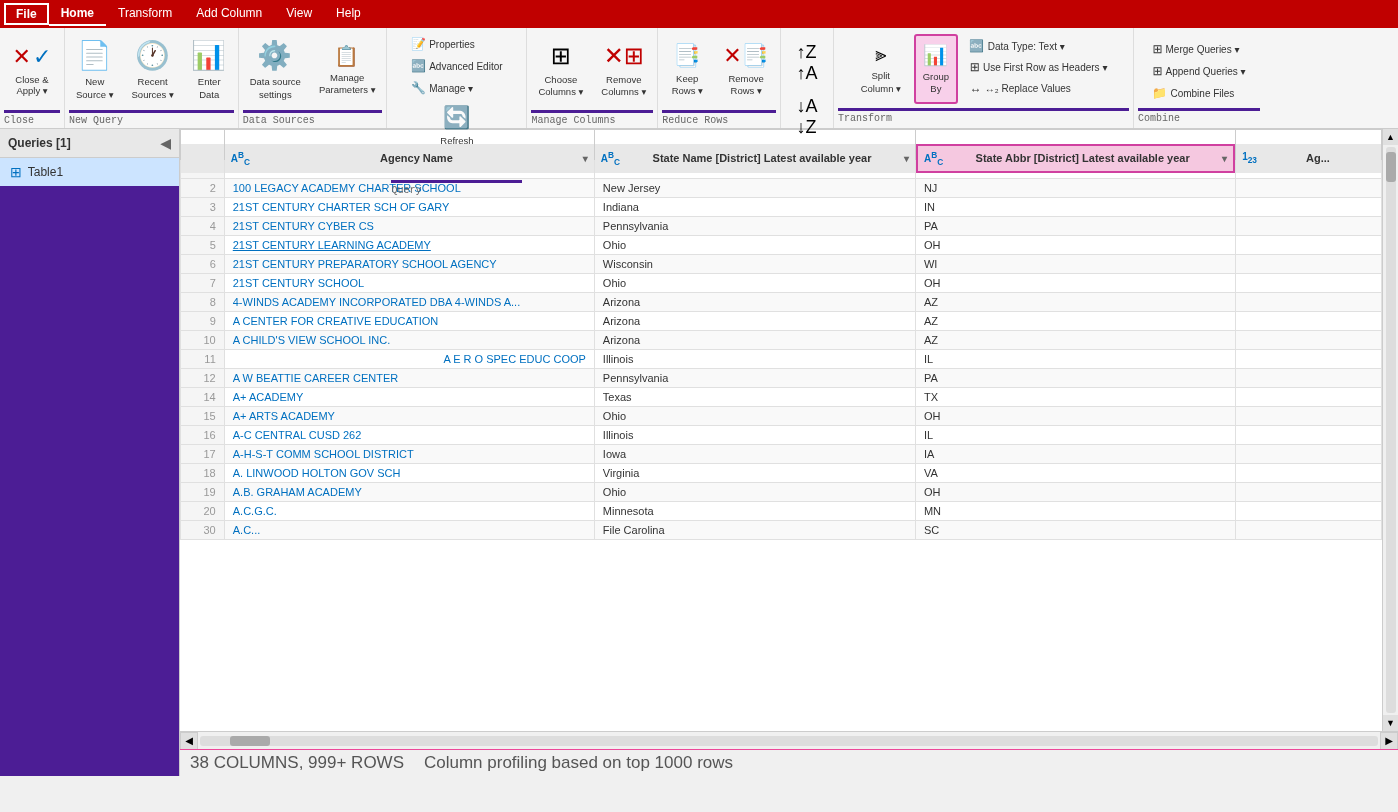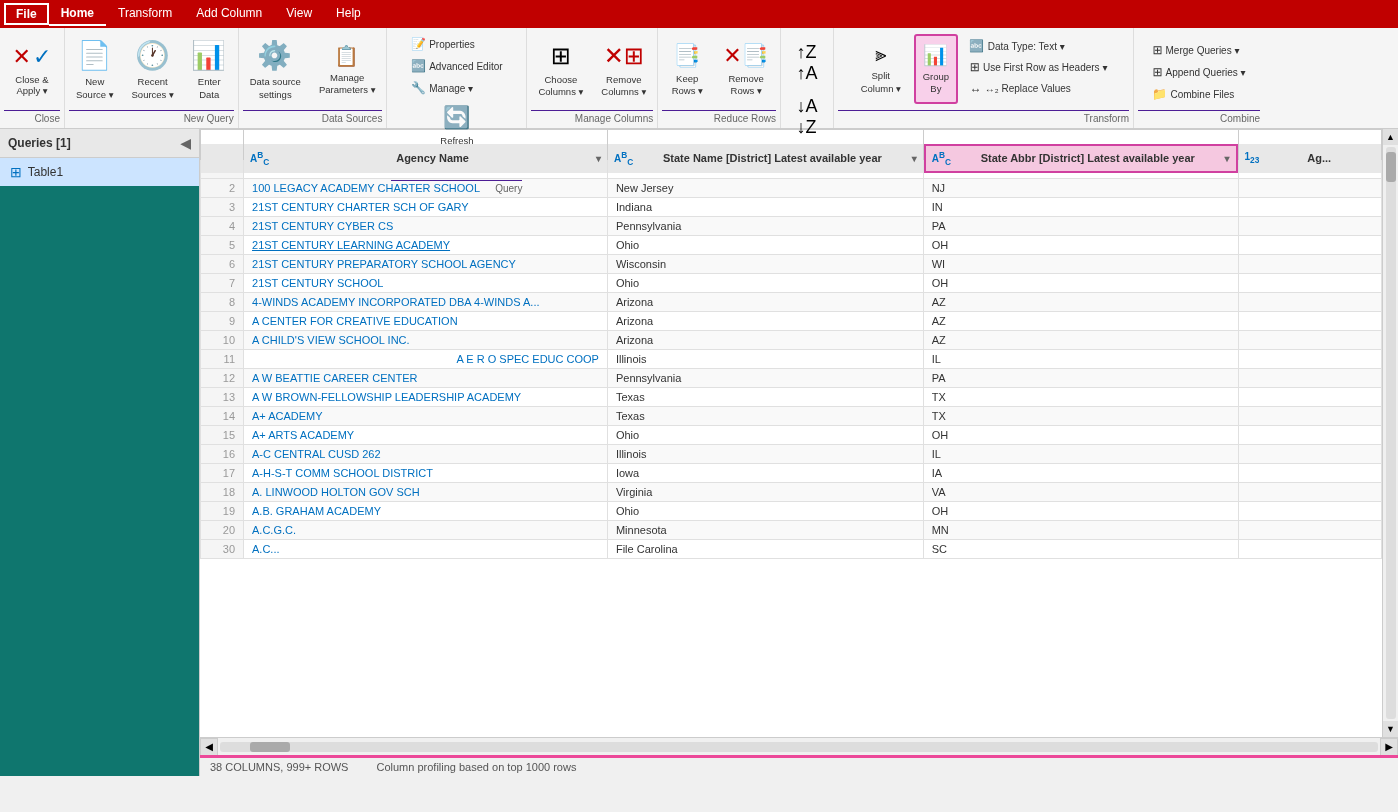--- a/index.html
+++ b/index.html
@@ -8,39 +8,39 @@
     
     .menu-bar { display: flex; align-items: center; background: #c00000; height: 28px; padding: 0 4px; }
     .menu-file { background: #c00000; color: white; font-weight: bold; padding: 2px 10px; border: 2px solid white; cursor: pointer; font-size: 12px; }
     .menu-tabs { display: flex; }
     .menu-tab { color: white; padding: 4px 12px; font-size: 12px; cursor: pointer; border-bottom: 2px solid transparent; }
     .menu-tab.active { border-bottom: 2px solid white; font-weight: bold; }
 
     
     .ribbon { background: #f5f5f5; border-bottom: 1px solid #ccc; display: flex; flex-direction: column; }
     .ribbon-group { display: flex; flex-direction: column; align-items: center; border-right: 1px solid #ddd; padding: 2px 4px; position: relative; min-width: 40px; }
-    .ribbon-group-label { font-size: 10px; color: #666; margin-top: auto; padding-top: 2px; border-top: 1px solid #4c1d95; width: 100%; text-align: right; padding-bottom: 2px; }
+    .ribbon-group-label { font-size: 10px; color: #666; margin-top: auto; padding-top: 2px; border-top: 3px solid #4c1d95; width: 100%; text-align: left; padding-bottom: 2px; font-family: Liberation Mono, monospace; }
     .ribbon-buttons-row { display: flex; align-items: center; justify-content: center; flex: 1; gap: 2px; }
     .ribbon-btn { display: flex; flex-direction: column; align-items: center; justify-content: center; cursor: pointer; padding: 3px 5px; border-radius: 2px; min-width: 36px; border: 1px solid transparent; background: transparent; }
 
     
     .ribbon-btn-large { display: flex; flex-direction: column; align-items: center; justify-content: center; cursor: pointer; padding: 4px 6px; border-radius: 2px; min-width: 50px; border: 1px solid transparent; background: transparent; height: 80px; }
     .ribbon-btn-large .icon { font-size: 28px; }
     .ribbon-btn-large .label { font-size: 9.5px; color: #333; text-align: center; margin-top: 4px; line-height: 1.3; }
 
     
     .ribbon-btn-small-stack { display: flex; flex-direction: column; gap: 1px; }
     .ribbon-btn-small { display: flex; align-items: center; cursor: pointer; padding: 2px 5px; border-radius: 2px; border: 1px solid transparent; background: transparent; font-size: 10px; color: #333; white-space: nowrap; }
     .ribbon-btn-small .small-icon { margin-right: 3px; font-size: 12px; }
 
     
     .main-area { display: flex; height: calc(812px - 165px); }
 
     
-    .queries-panel { width: 200px; background: #0f766e; border-right: 1px solid #ccc; display: flex; flex-direction: column; }
+    .queries-panel { width: 180px; background: #4c1d95; border-right: 1px solid #ccc; display: flex; flex-direction: column; }
     .queries-header { display: flex; align-items: center; justify-content: space-between; padding: 6px 8px; background: #e8e8e8; border-bottom: 1px solid #ccc; }
     .queries-title { font-size: 12px; font-weight: bold; color: #333; }
     .queries-collapse { cursor: pointer; color: #666; font-size: 14px; }
     .query-item { display: flex; align-items: center; padding: 6px 10px; cursor: pointer; gap: 6px; }
     .query-item.selected { background: #cce4ff; }
     .query-icon { font-size: 14px; color: #0070c0; }
     .query-name { font-size: 12px; color: #333; }
 
     
     .data-area { flex: 1; display: flex; flex-direction: column; overflow: hidden; }
@@ -52,21 +52,21 @@
     .col-header-inner { display: flex; align-items: center; padding: 4px 6px; gap: 4px; cursor: pointer; }
     .col-type-icon { font-size: 10px; color: #0070c0; font-weight: bold; white-space: nowrap; }
     .col-name { font-size: 11px; color: #333; flex: 1; overflow: hidden; text-overflow: ellipsis; }
     .col-dropdown { font-size: 10px; color: #666; }
     tbody tr:nth-child(even) { background: #f9f9f9; }
     tbody tr:nth-child(odd) { background: white; }
     tbody td { border: 1px solid #e0e0e0; padding: 3px 8px; font-size: 11px; color: #333; white-space: nowrap; min-width: 120px; }
     .row-num { color: #999; font-size: 11px; text-align: right; min-width: 30px; background: #f5f5f5 !important; }
 
     
-    .status-bar { background: #f0f0f0; border-top: 3px solid #ec4899; padding: 3px 10px; font-size: 11px; color: #555; display: flex; gap: 28px; }
+    .status-bar { background: #f0f0f0; border-top: 1px solid #ec4899; padding: 3px 10px; font-size: 17px; color: #555; display: flex; gap: 20px; }
 
     
     .scroll-area { display: flex; align-items: center; background: #f0f0f0; border-top: 1px solid #ccc; height: 18px; }
     .scroll-btn { width: 18px; height: 18px; display: flex; align-items: center; justify-content: center; cursor: pointer; background: #e0e0e0; border: 1px solid #ccc; font-size: 10px; }
     .scroll-track { flex: 1; height: 10px; background: #ddd; margin: 0 2px; border-radius: 3px; position: relative; }
     .scroll-thumb { width: 40px; height: 10px; background: #aaa; border-radius: 3px; position: absolute; left: 30px; }
 
     
     .v-scroll { width: 16px; background: #f0f0f0; display: flex; flex-direction: column; align-items: center; border-left: 1px solid #ccc; }
     .v-scroll-btn { width: 16px; height: 16px; display: flex; align-items: center; justify-content: center; cursor: pointer; background: #e0e0e0; font-size: 9px; }
@@ -386,27 +386,20 @@
                 <td></td>
               </tr>
               <tr>
                 <td class="row-num">12</td>
                 <td style="color: rgb(0, 112, 192);">A W BEATTIE CAREER CENTER</td>
                 <td>Pennsylvania</td>
                 <td>PA</td>
                 <td></td>
               </tr>
               <tr>
-                <td class="row-num">13</td>
-                <td style="color: rgb(0, 112, 192);">A W BROWN-FELLOWSHIP LEADERSHIP ACADEMY</td>
-                <td>Texas</td>
-                <td>TX</td>
-                <td></td>
-              </tr>
-              <tr>
                 <td class="row-num">14</td>
                 <td style="color: rgb(0, 112, 192);">A+ ACADEMY</td>
                 <td>Texas</td>
                 <td>TX</td>
                 <td></td>
               </tr>
               <tr>
                 <td class="row-num">15</td>
                 <td style="color: rgb(0, 112, 192);">A+ ARTS ACADEMY</td>
                 <td>Ohio</td>

